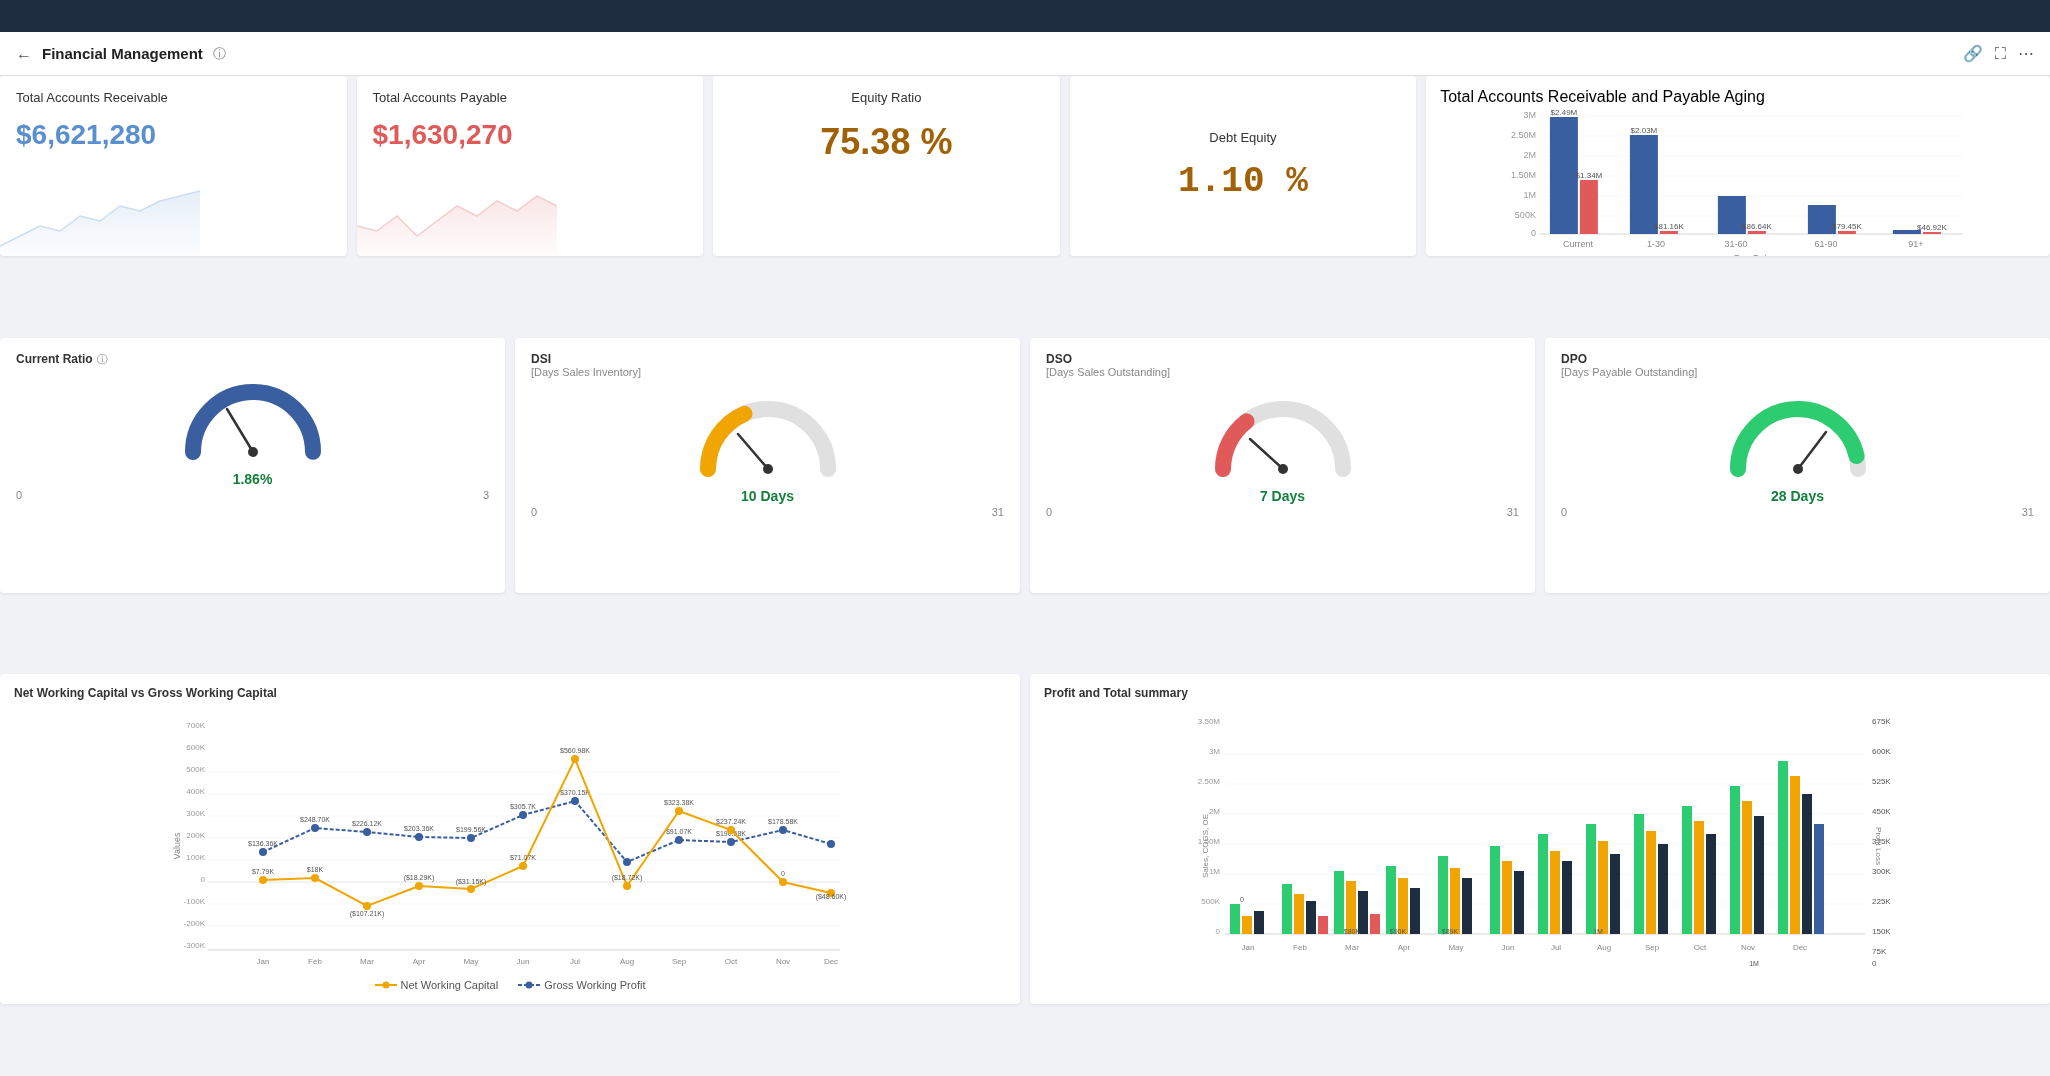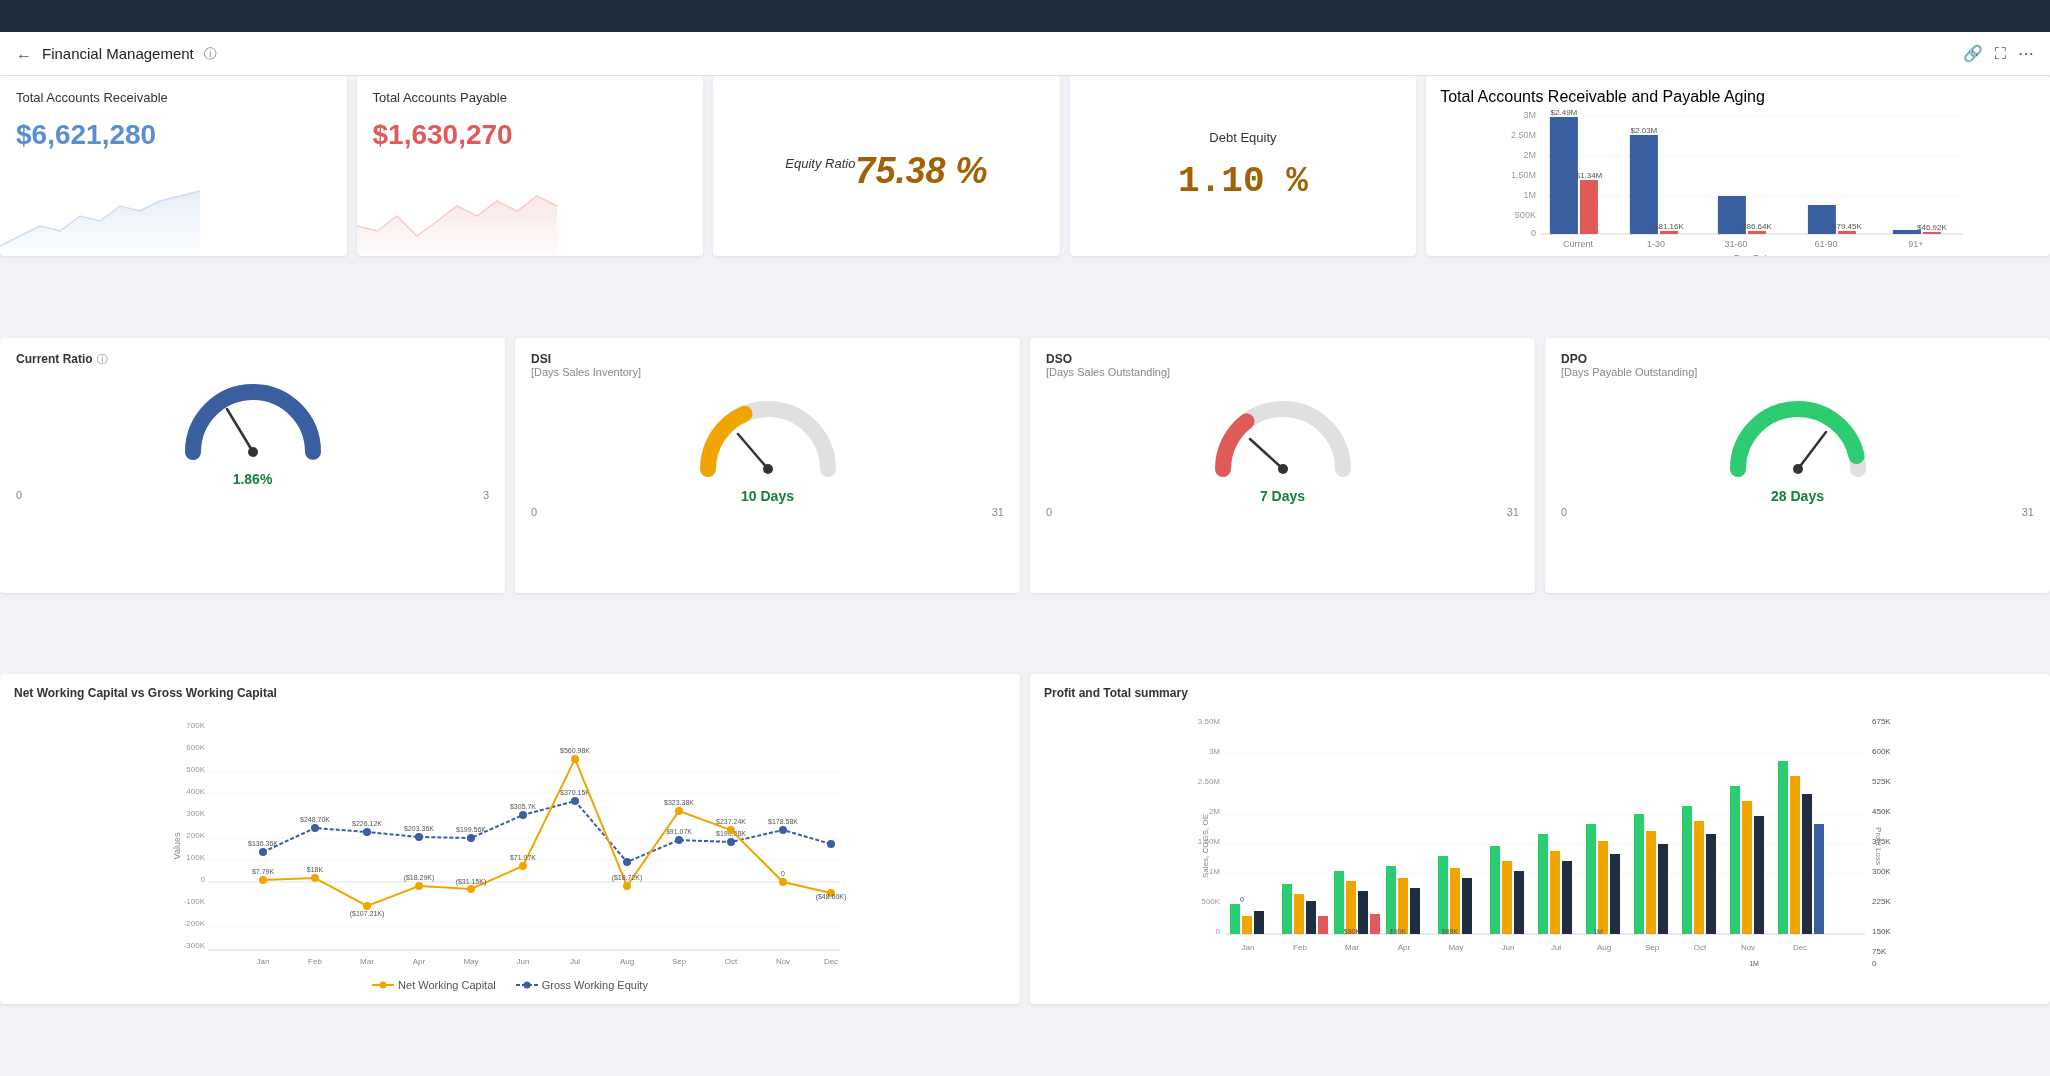--- a/index.html
+++ b/index.html
@@ -20,21 +20,21 @@
       align-items: center;
       padding: 0 16px;
       border-bottom: 1px solid #e0e0e0;
       justify-content: space-between;
     }
     
     .header-left { display: flex; align-items: center; gap: 10px; }
     .header-right { display: flex; align-items: center; gap: 12px; }
     
     .back-btn { background: none; border: none; cursor: pointer; font-size: 16px; color: #555; }
-    .page-title { font-size: 15px; font-weight: 400; color: #222; }
+    .page-title { font-size: 15px; font-weight: 700; color: #222; }
     .info-icon { color: #888; font-size: 13px; cursor: pointer; }
     
     .header-icon { color: #555; font-size: 16px; cursor: pointer; background: none; border: none; }
     
     .dashboard {
       display: grid;
       grid-template-rows: auto auto auto;
       gap: 10px;
       height: calc(100vh - 76px);
       overflow: hidden;
@@ -148,21 +148,21 @@
           <linearGradient id="redGrad" x1="0" y1="0" x2="0" y2="1">
             <stop offset="0%" stop-color="#e05a5a" stop-opacity="0.5"></stop>
             <stop offset="100%" stop-color="#e05a5a" stop-opacity="0.05"></stop>
           </linearGradient>
         </defs>
         <path d="M0,40 L20,45 L40,30 L60,50 L80,35 L100,20 L120,30 L140,15 L160,25 L180,10 L200,20 L200,70 L0,70 Z" fill="url(#redGrad)"></path>
         <path d="M0,40 L20,45 L40,30 L60,50 L80,35 L100,20 L120,30 L140,15 L160,25 L180,10 L200,20" fill="none" stroke="#e05a5a" stroke-width="1.5"></path>
       </svg>
     </div>
 
-    <div class="card kpi-card" style="display:flex; flex-direction:row; align-items:center; justify-content:center;font-style:italic;">
+    <div class="card kpi-card" style="display:flex; flex-direction:column; align-items:center; justify-content:flex-start;">
       <div class="kpi-title" style="text-align:center;">Equity Ratio</div>
       <div class="kpi-value dark" style="font-size:36px; text-align:center; margin-top:10px;">75.38 %</div>
     </div>
 
     <div class="card kpi-card" style="display:flex; flex-direction:column; align-items:center; justify-content:center;">
       <div class="kpi-title" style="text-align:center;">Debt Equity</div>
       <div class="kpi-value dark" style="font-size:36px; text-align:center; margin-top:10px;font-family:Liberation Mono, monospace;">1.10 %</div>
     </div>
 
     <div class="card full-chart-card">
@@ -429,21 +429,21 @@
               <line x1="0" y1="6" x2="22" y2="6" stroke="#f0a500" stroke-width="2"></line>
               <circle cx="11" cy="6" r="3.5" fill="#f0a500"></circle>
             </svg>
           <span>Net Working Capital</span>
         </div>
         <div class="legend-line">
           <svg width="22" height="12">
               <line x1="0" y1="6" x2="22" y2="6" stroke="#3a5fa0" stroke-width="2" stroke-dasharray="4,2"></line>
               <circle cx="11" cy="6" r="3.5" fill="#3a5fa0"></circle>
             </svg>
-          <span>Gross Working Equity</span>
+          <span>Gross Working Profit</span>
         </div>
       </div>
     </div>
 
     <div class="card full-chart-card">
       <div class="bottom-chart-title">Profit and Total summary</div>
       <svg width="100%" height="275" viewBox="0 0 680 275">
 
         <text x="8" y="140" font-size="8" fill="#888" text-anchor="middle" transform="rotate(-90,8,140)">Sales, COGS, OE</text>
         <text x="20" y="18" font-size="8" fill="#999" text-anchor="end">3.50M</text>

